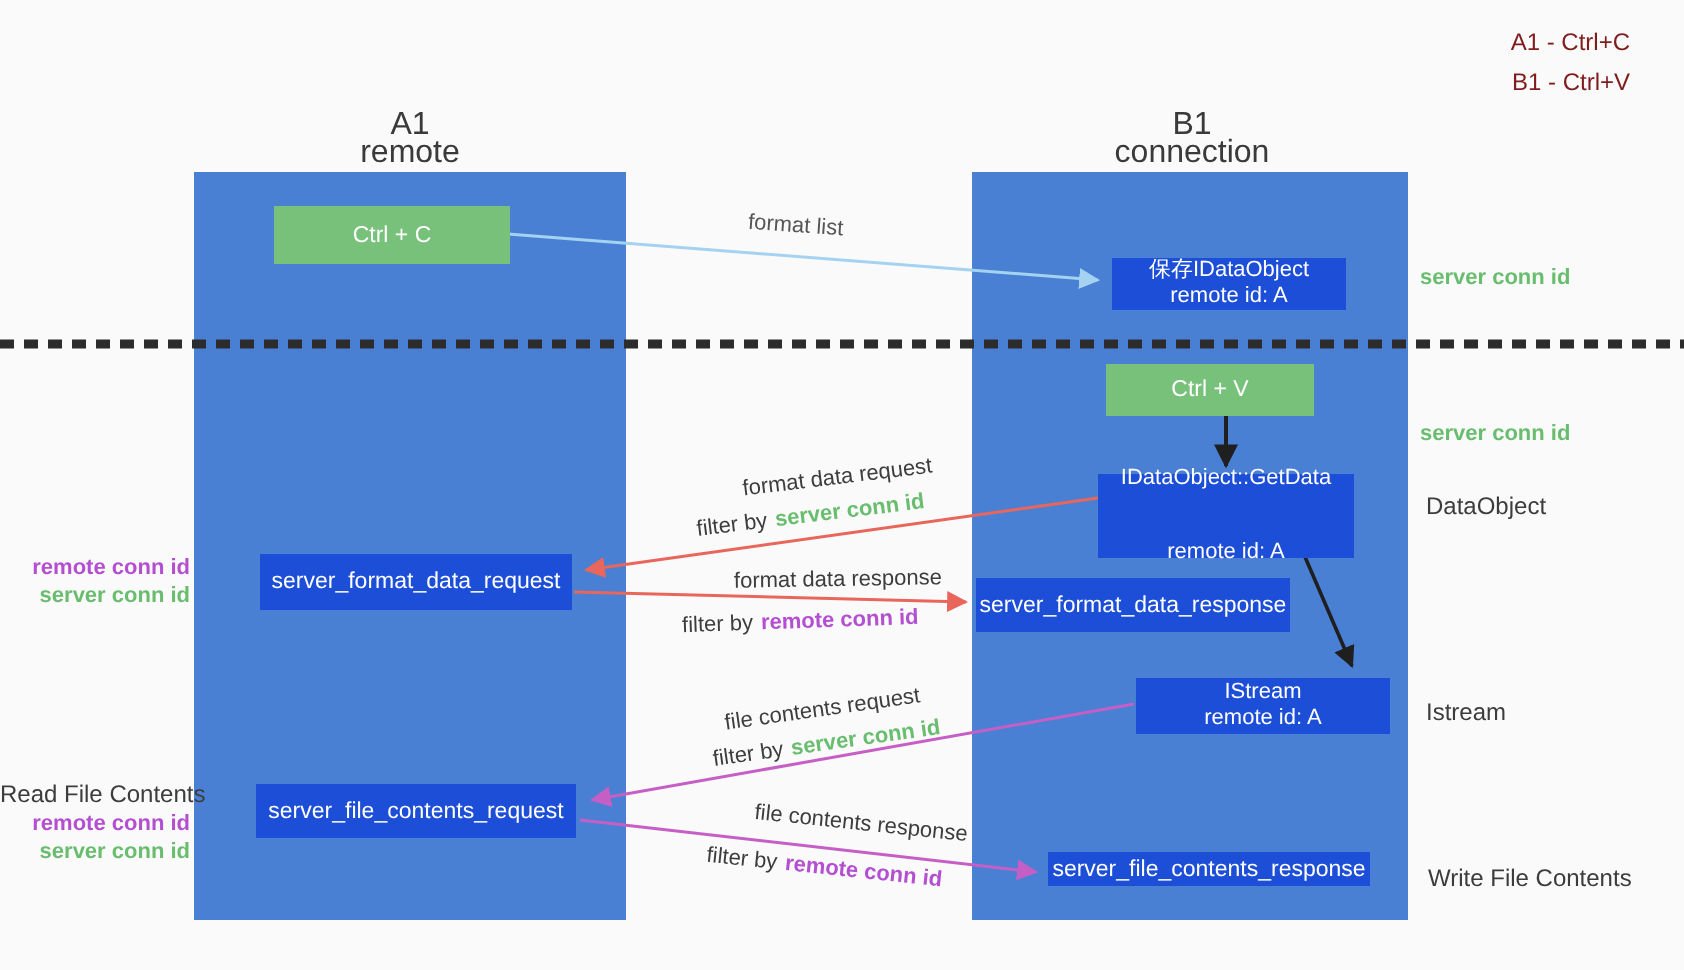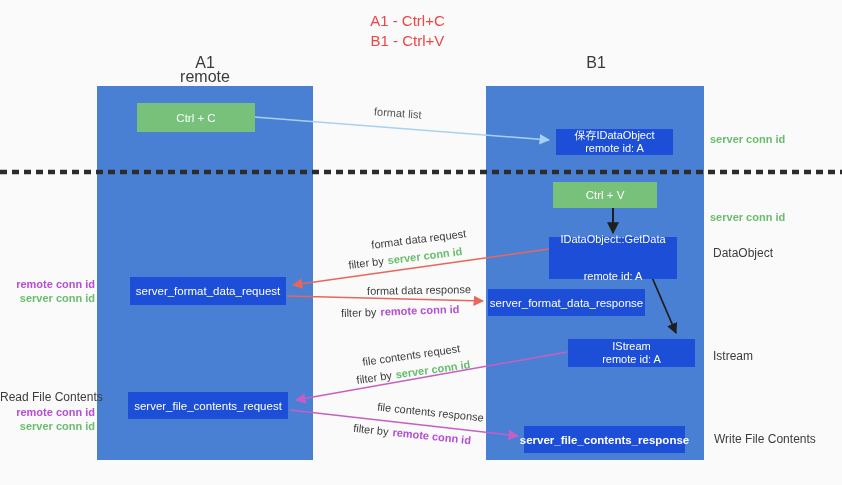--- a/index.html
+++ b/index.html
@@ -4,21 +4,21 @@
 <style>
   html,body{margin:0;padding:0;background:#fafafa;}
   .canvas{
     position:relative;width:842px;height:485px;overflow:hidden;
     background:#fafafa;
     font-family:"Liberation Sans", sans-serif;
     color:#3b3b3b;
   }
   .abs{position:absolute;}
   
-  .title{left:0;top:11px;width:815px;text-align:center;font-size:15px;color:#ef4444;line-height:20px;}
+  .title{left:0;top:11px;width:815px;text-align:right;font-size:12px;color:#7f1d1d;line-height:20px;}
   
   .colhead{width:216px;text-align:center;font-size:16px;color:#3a3a3a;line-height:14px;}
   
   .lane{background:#4a80d4;top:86px;height:374px;}
   .lane-left{left:97px;width:216px;}
   .lane-right{left:486px;width:218px;}
   
   svg.arrows{position:absolute;left:0;top:0;pointer-events:none;}
   
   .box{position:absolute;display:flex;flex-direction:column;align-items:center;justify-content:center;
@@ -46,20 +46,21 @@
     <div>A1 - Ctrl+C</div>
     <div>B1 - Ctrl+V</div>
   </div>
 
   <div class="abs colhead" style="left:97px;top:56px;">
     <div>A1</div>
     <div>remote</div>
   </div>
   <div class="abs colhead" style="left:487px;top:56px;width:218px;">
     <div>B1</div>
+    <div>connection</div>
   </div>
 
   <div class="abs lane lane-left"></div>
   <div class="abs lane lane-right"></div>
 
   <svg class="arrows" width="842" height="485" viewBox="0 0 842 485">
     <defs>
       <marker id="mblue" viewBox="0 0 10 10" refX="9" refY="5" markerWidth="7" markerHeight="7" orient="auto">
           <path d="M0,0 L10,5 L0,10 z" fill="#a5d2f0"></path>
         </marker>
@@ -104,21 +105,21 @@
     <div class="l2">IDataObject::GetData</div>
     <div class="l2">remote id: A</div>
   </div>
   <div class="box orange" style="left:488px;top:289px;width:157px;height:27px;">
     <div>server_format_data_response</div>
   </div>
   <div class="box orange" style="left:568px;top:339px;width:127px;height:28px;">
     <div class="l2">IStream</div>
     <div class="l2">remote id: A</div>
   </div>
-  <div class="box orange" style="left:524px;top:426px;width:161px;height:27px;font-weight:bold;">
+  <div class="box orange" style="left:524px;top:426px;width:161px;height:17px;">
     <div>server_file_contents_response</div>
   </div>
 
   <div class="alabel" style="left:374px;top:107px;transform:rotate(4deg);color:#555;">
     <span>format list</span>
   </div>
   <div class="alabel" style="left:371px;top:233px;transform:rotate(-7deg);">
     <span>format data request</span>
   </div>
   <div class="alabel" style="left:348px;top:252px;transform:rotate(-7deg);">

